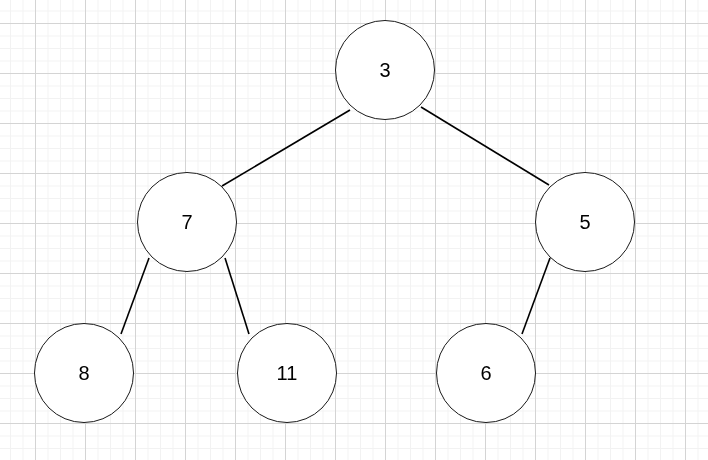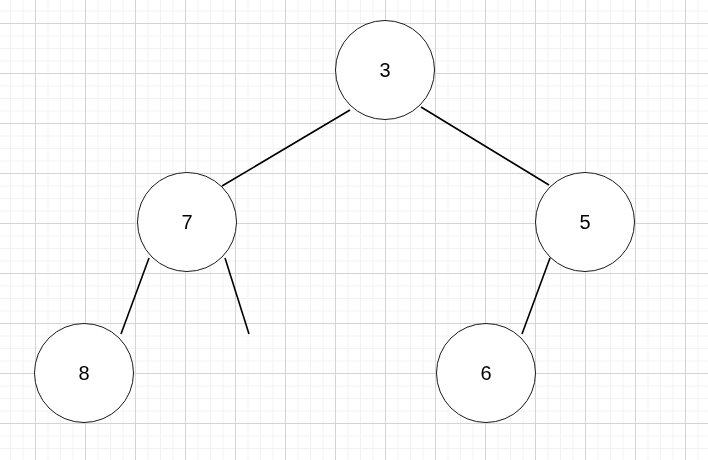--- a/index.html
+++ b/index.html
@@ -87,18 +87,21 @@
   </div>
 
   <div class="tree-node" style="left:585px; top:222px;">
     <span class="tree-node-label">5</span>
   </div>
 
   <div class="tree-node" style="left:84px; top:373px;">
     <span class="tree-node-label">8</span>
   </div>
 
+  <div class="tree-node" style="left:287px; top:373px;">
+    <span class="tree-node-label">11</span>
+  </div>
 
   <div class="tree-node" style="left:486px; top:373px;">
     <span class="tree-node-label">6</span>
   </div>
 
 </div>
 
 </body></html>

